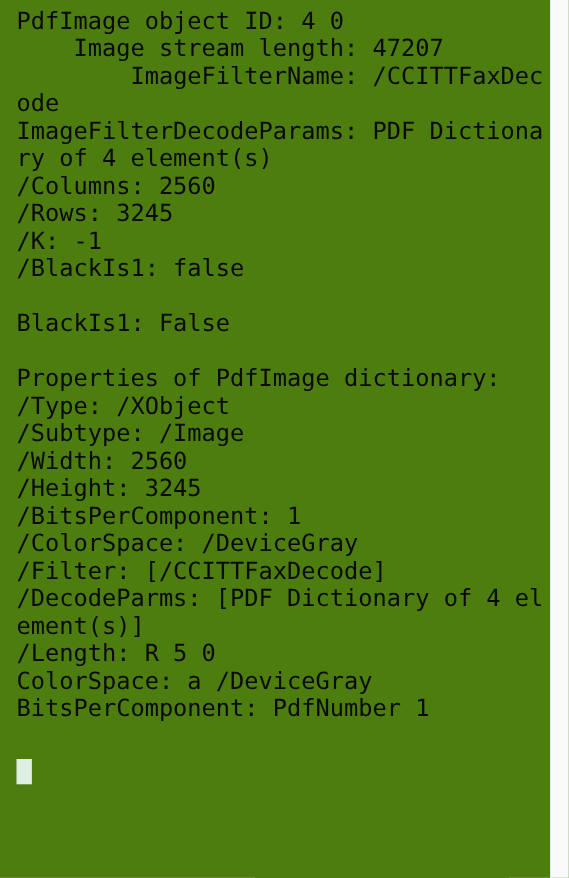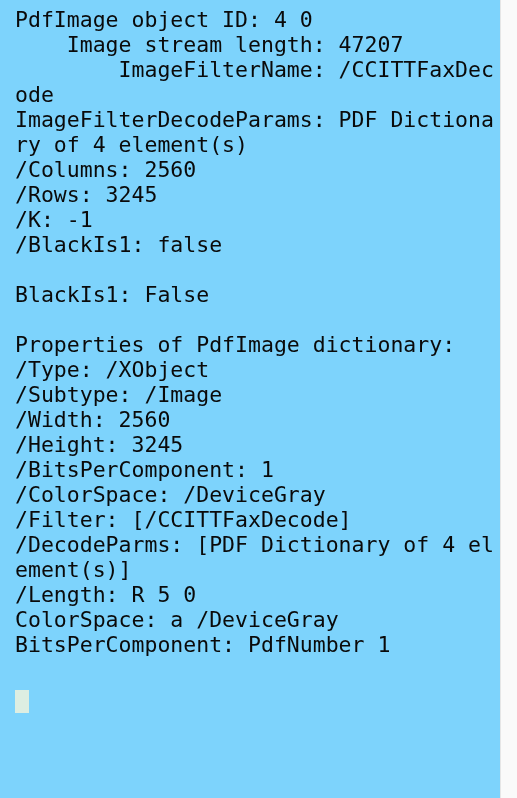--- a/index.html
+++ b/index.html
@@ -12,21 +12,21 @@
     height: 798px;
     background: #ffffff;
     font-family: "DejaVu Sans Mono", monospace;
     overflow: hidden;
   }
 
   #console-root {
     position: relative;
     width: 517px;
     height: 798px;
-    background: #7dd3fc;
+    background: #4d7c0f;
     box-sizing: border-box;
   }
 
   
   #right-gutter {
     position: absolute;
     top: 0;
     right: 0;
     width: 17px;
     height: 798px;

